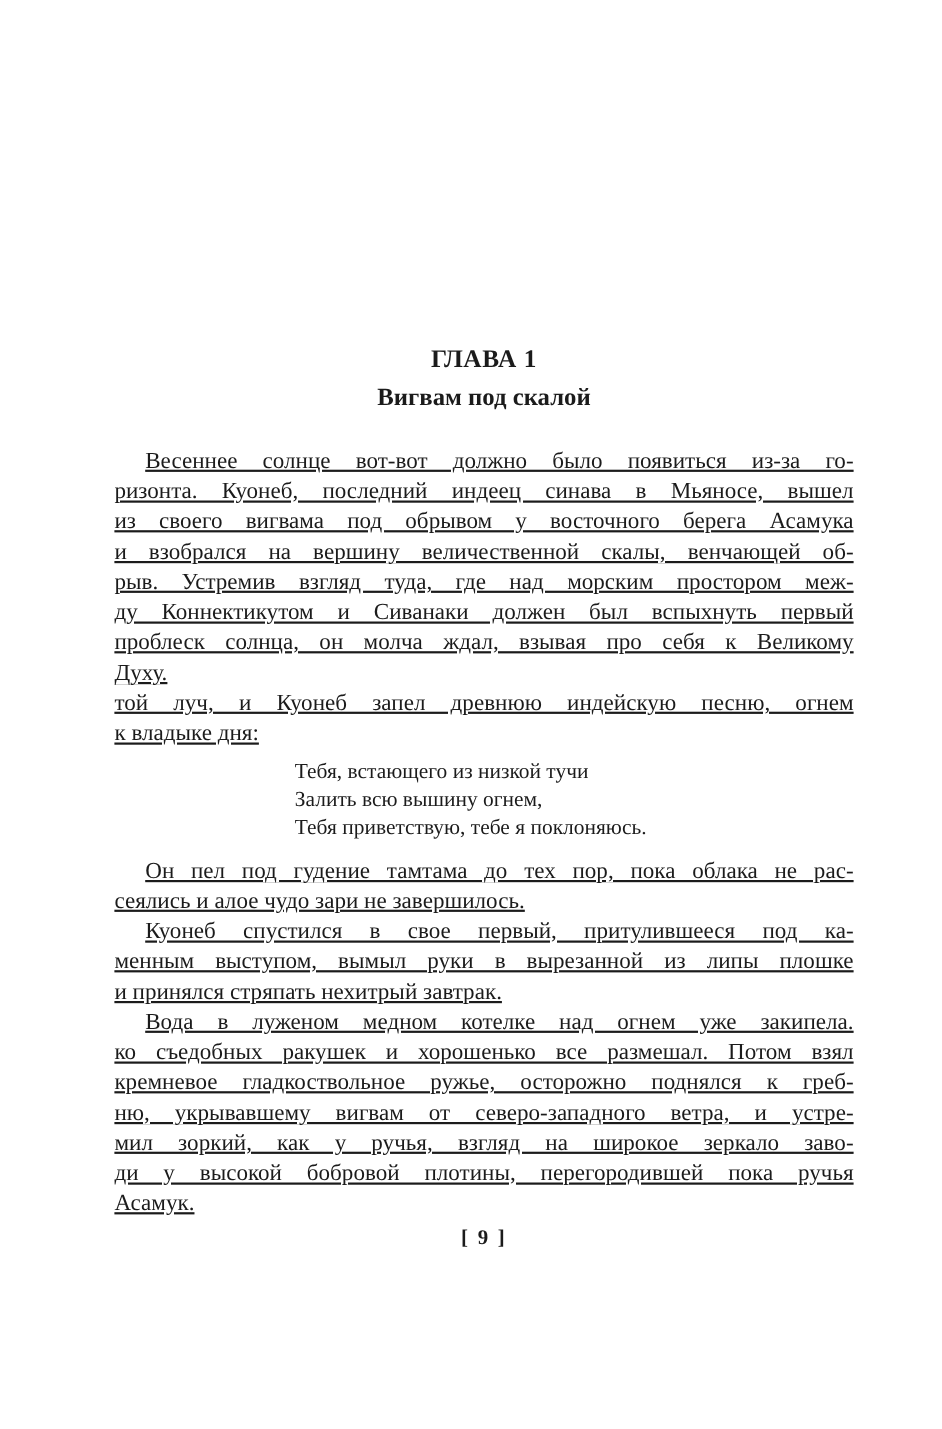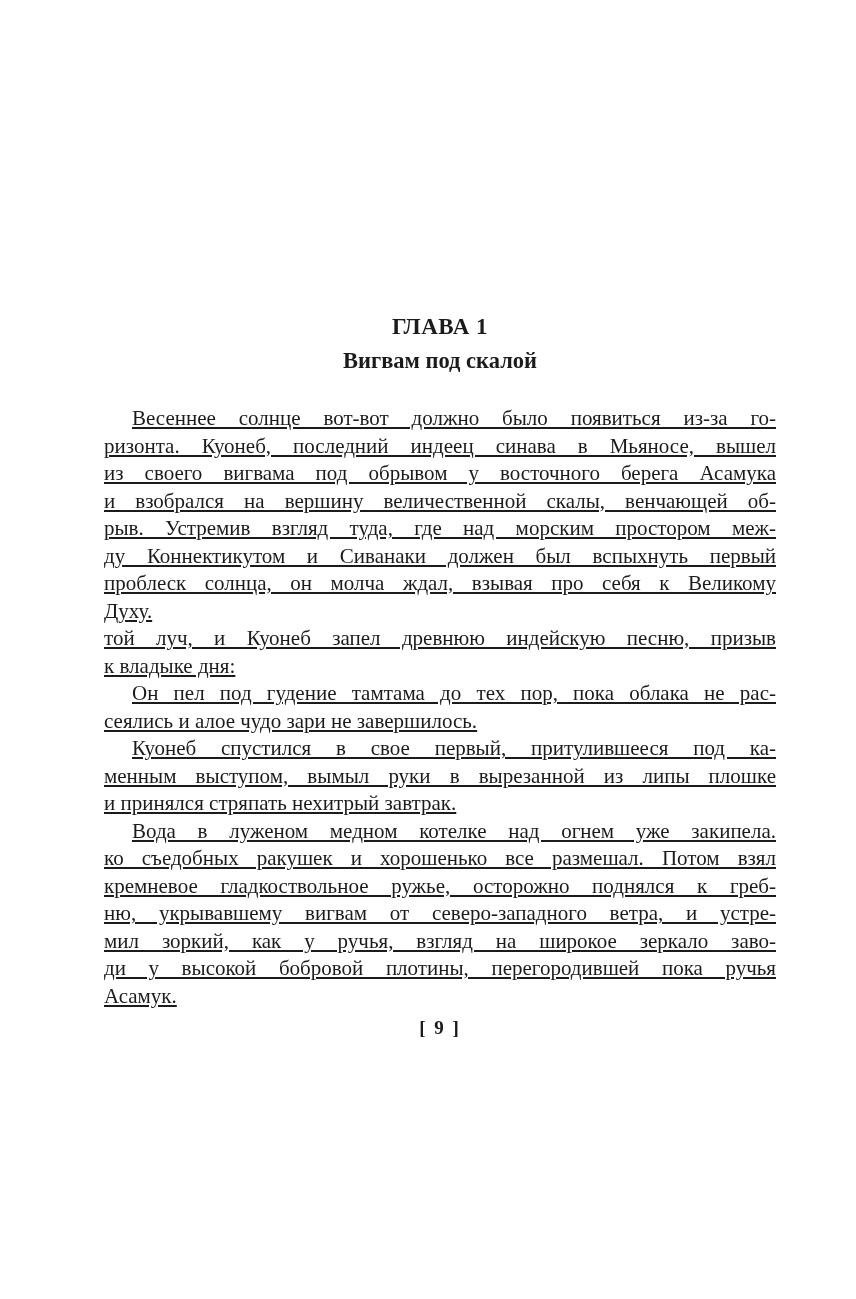--- a/index.html
+++ b/index.html
@@ -86,22 +86,27 @@
         <div class="line first">Весеннее солнце вот-вот должно было появиться из-за го-</div>
         <div class="line">ризонта. Куонеб, последний индеец синава в Мьяносе, вышел</div>
         <div class="line">из своего вигвама под обрывом у восточного берега Асамука</div>
         <div class="line">и взобрался на вершину величественной скалы, венчающей об-</div>
         <div class="line">рыв. Устремив взгляд туда, где над морским простором меж-</div>
         <div class="line">ду Коннектикутом и Сиванаки должен был вспыхнуть первый</div>
         <div class="line">проблеск солнца, он молча ждал, взывая про себя к Великому</div>
         <div class="line last">Духу.</div>
       </div>
       <div class="paragraph">
-        <div class="line">той луч, и Куонеб запел древнюю индейскую песню, призыв</div>
+        <div class="line">той луч, и Куонеб запел древнюю индейскую песню, огнем</div>
         <div class="line last">к владыке дня:</div>
+      </div>
+      <div class="verse">
+        <div class="line first">Тебя, встающего из низкой тучи</div>
+        <div class="line">Залить всю вышину огнем,</div>
+        <div class="line last">Тебя приветствую, тебе я поклоняюсь.</div>
       </div>
       <div class="paragraph">
         <div class="line first">Он пел под гудение тамтама до тех пор, пока облака не рас-</div>
         <div class="line last">сеялись и алое чудо зари не завершилось.</div>
       </div>
       <div class="paragraph">
         <div class="line first">Куонеб спустился в свое первый, притулившееся под ка-</div>
         <div class="line">менным выступом, вымыл руки в вырезанной из липы плошке</div>
         <div class="line last">и принялся стряпать нехитрый завтрак.</div>
       </div>

